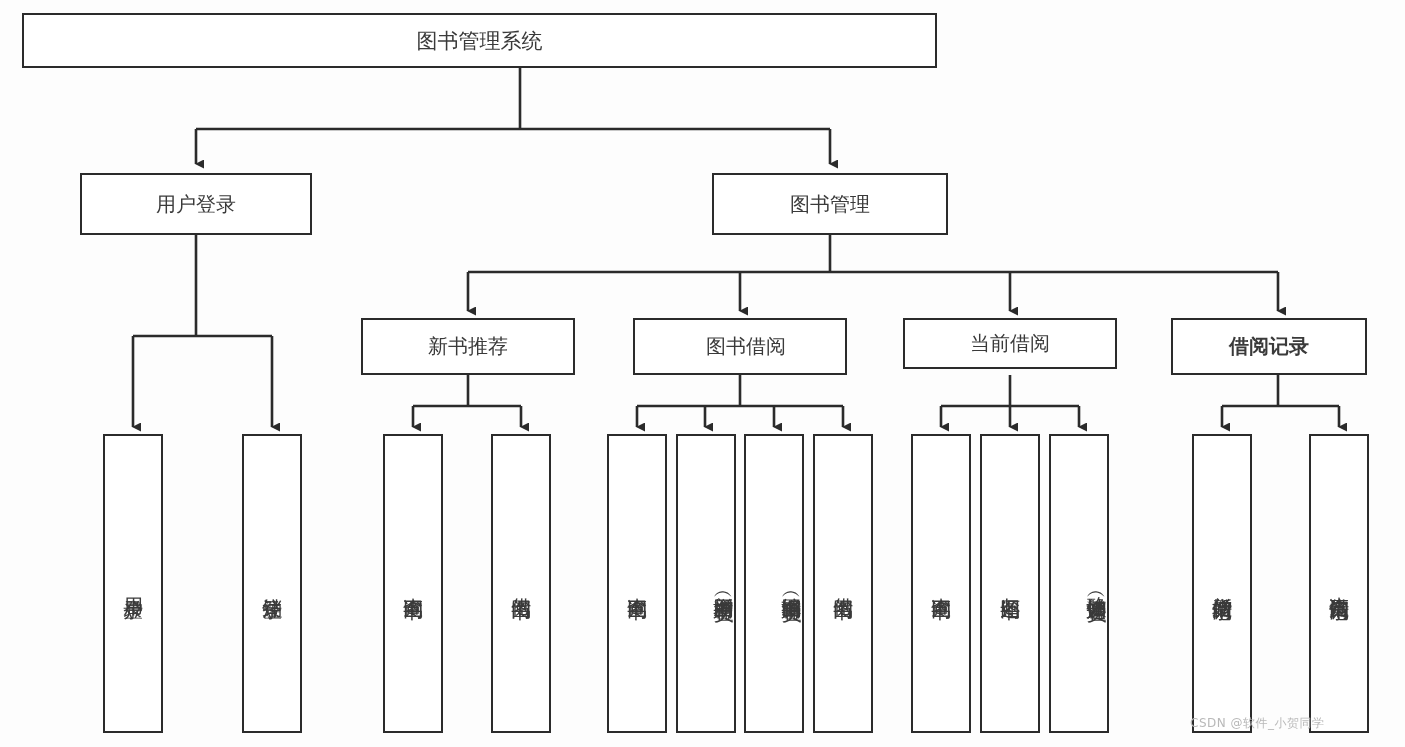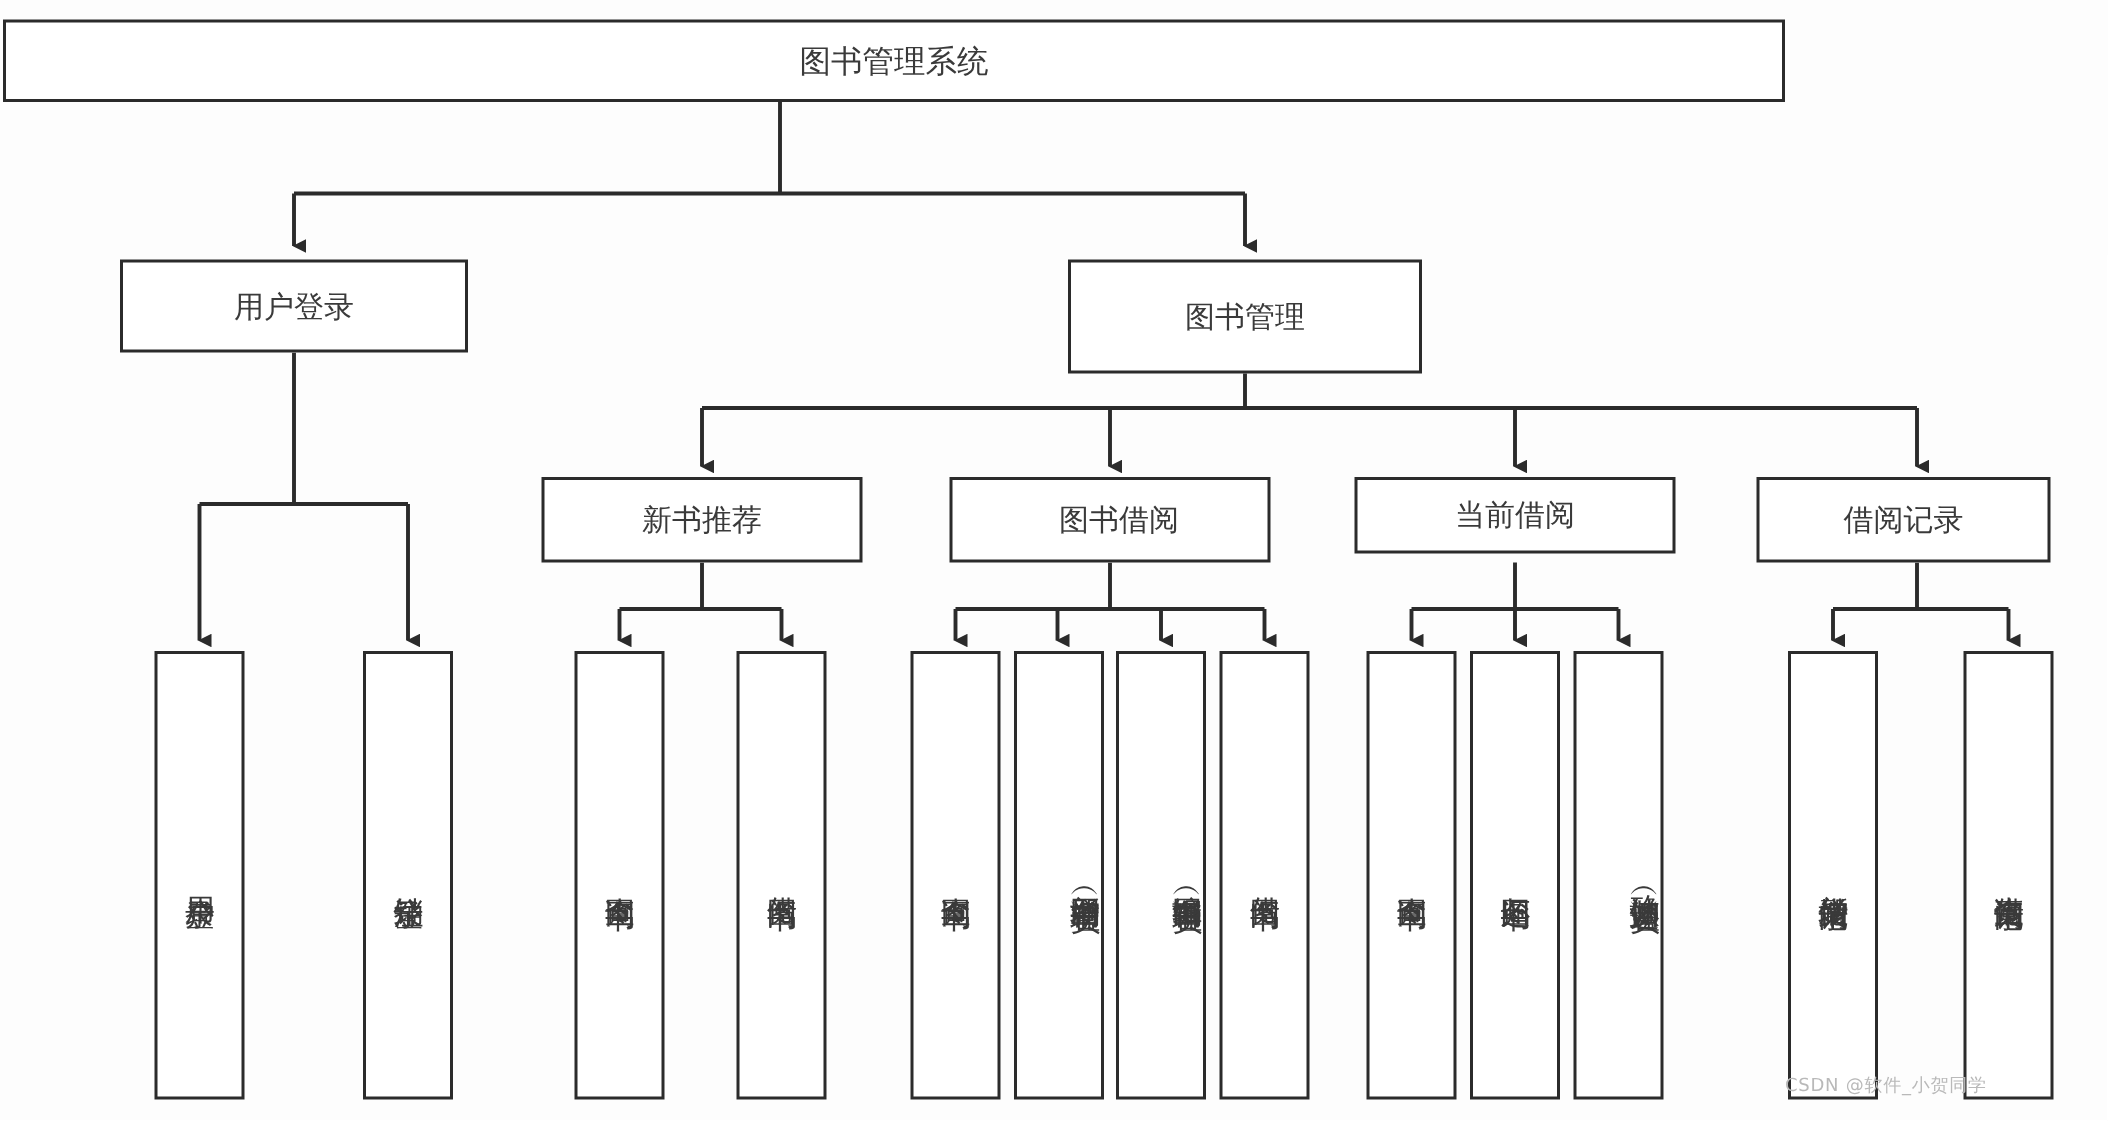--- a/index.html
+++ b/index.html
@@ -113,45 +113,45 @@
       <path d="M1010,406 L1010,427" marker-end="url(#arrowhead)"></path>
       <path d="M1079,406 L1079,427" marker-end="url(#arrowhead)"></path>
 
       <path d="M1278,375 L1278,406"></path>
       <path d="M1222,406 L1339,406"></path>
       <path d="M1222,406 L1222,427" marker-end="url(#arrowhead)"></path>
       <path d="M1339,406 L1339,427" marker-end="url(#arrowhead)"></path>
     </g>
   </svg>
 
-  <div class="node root-node" style="left:2px; top:13px; width:1188px; height:55px;">
+  <div class="node root-node" style="left:22px; top:13px; width:915px; height:55px;">
     <span>图书管理系统</span>
   </div>
 
   <div class="node branch-node" style="left:80px; top:173px; width:232px; height:62px;">
     <span>用户登录</span>
   </div>
 
-  <div class="node branch-node" style="left:712px; top:173px; width:236px; height:76px;">
+  <div class="node branch-node" style="left:712px; top:173px; width:236px; height:62px;">
     <span>图书管理</span>
   </div>
 
   <div class="node branch-node" style="left:361px; top:318px; width:214px; height:57px;">
     <span>新书推荐</span>
   </div>
 
   <div class="node branch-node" style="left:633px; top:318px; width:214px; height:57px;padding-left:12px;">
     <span>图书借阅</span>
   </div>
 
   <div class="node branch-node" style="left:903px; top:318px; width:214px; height:51px;">
     <span>当前借阅</span>
   </div>
 
-  <div class="node branch-node" style="left:1171px; top:318px; width:196px; height:57px;">
+  <div class="node branch-node" style="left:1171px; top:318px; width:196px; height:57px;font-weight:bold;">
     <span>借阅记录</span>
   </div>
 
   <div class="node leaf-node leaf-short" style="left:103px; top:434px; width:60px; height:299px;">
     <span>用户登录</span>
   </div>
 
   <div class="node leaf-node leaf-short" style="left:242px; top:434px; width:60px; height:299px;">
     <span>注销登录</span>
   </div>

